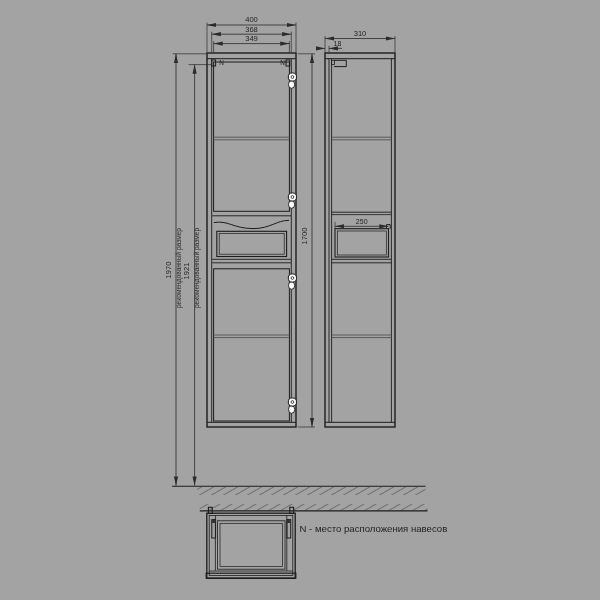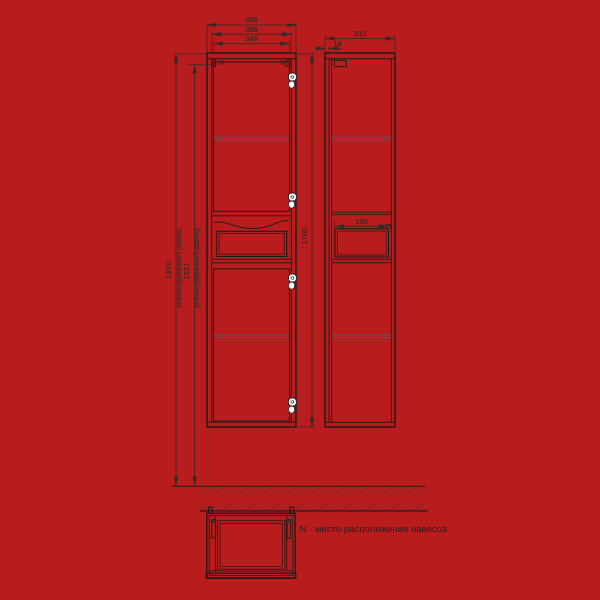--- a/index.html
+++ b/index.html
@@ -1,17 +1,17 @@
 <!DOCTYPE html>
 <html><head>
 <meta charset="utf-8">
 <style>
   html,body{margin:0;padding:0;background:#fff;}
   .canvas{
-    width:600px;height:600px;position:relative;background:#b91c1c;
+    width:600px;height:600px;position:relative;background:#a3a3a3;
     font-family:"Liberation Sans", sans-serif;overflow:hidden;
   }
   svg{display:block;}
   text{fill:#1f1f1f;}
   .dim-num{font-size:7.6px;}
   .dim-num-sm{font-size:7px;}
   .dim-rot{font-size:7.6px;}
   .dim-label{font-size:6.6px;fill:#2a2a2a;}
   .n-mark{font-size:6.4px;}
   .note-text{font-size:9.6px;}

